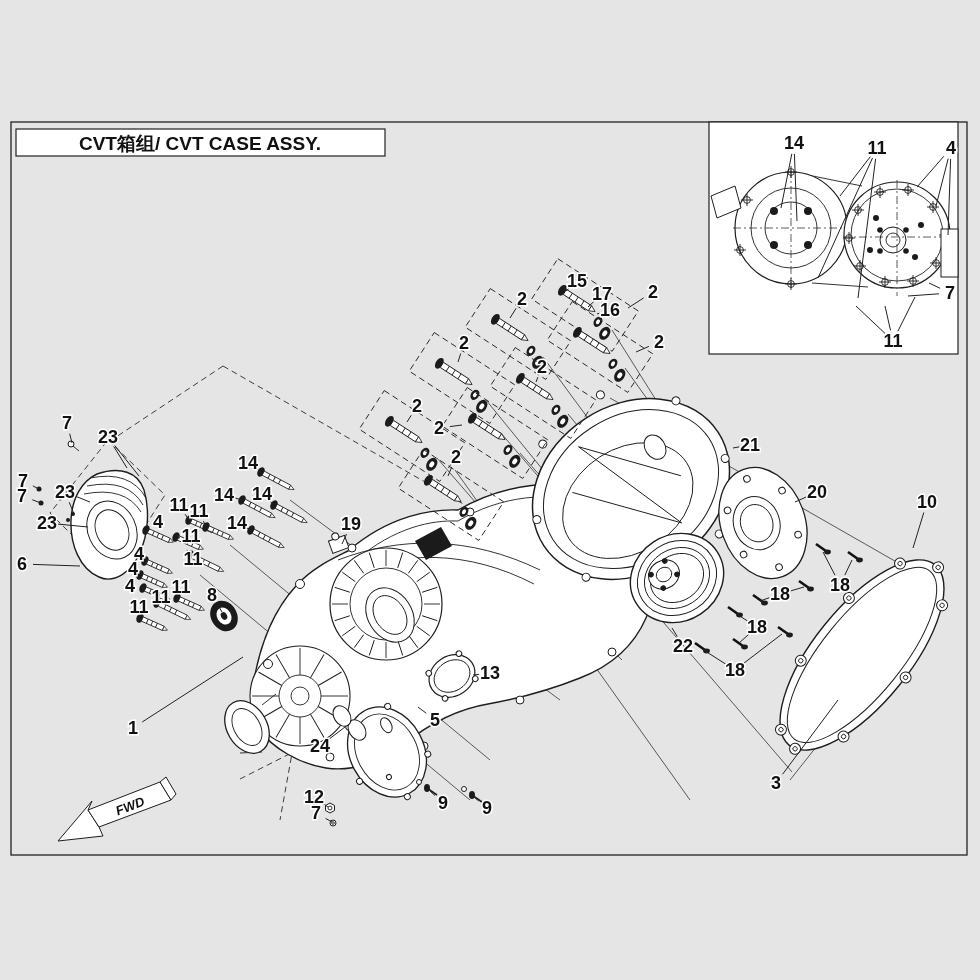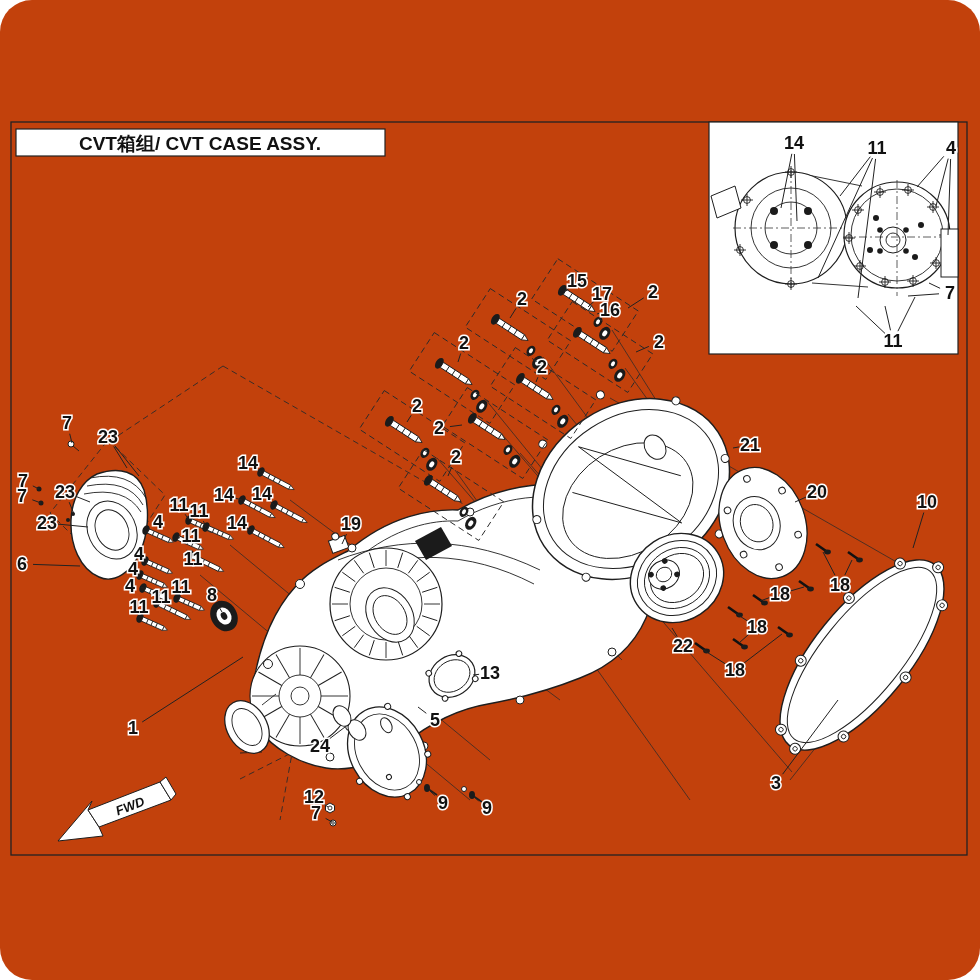--- a/index.html
+++ b/index.html
@@ -1,17 +1,17 @@
 <!DOCTYPE html>
 <html><head>
 <meta charset="utf-8">
 <style>
   html,body{margin:0;padding:0;background:#fff;}
-  .page{position:relative;width:980px;height:980px;background:#c2410c;overflow:hidden;
-        font-family:"Liberation Sans",sans-serif;border-radius:32px;}
+  .page{position:relative;width:980px;height:980px;background:#e5e5e5;overflow:hidden;
+        font-family:"Liberation Sans",sans-serif;}
   svg{position:absolute;left:0;top:0;}
   .callout{font:700 18px "Liberation Sans",sans-serif;text-anchor:middle;
            dominant-baseline:central;fill:#111;paint-order:stroke;stroke:#fff;stroke-width:3px;}
   .leader{stroke:#222;stroke-width:1;fill:none;}
   .title-text{font:700 19px "Liberation Sans",sans-serif;text-anchor:middle;
               dominant-baseline:central;fill:#111;}
   .fwd-text{font:700 italic 13px "Liberation Sans",sans-serif;text-anchor:middle;
             dominant-baseline:central;fill:#111;}
   .ol{fill:#fff;stroke:#1e1e1e;stroke-width:1.4;}
   .ol2{fill:#fff;stroke:#1e1e1e;stroke-width:1;}

